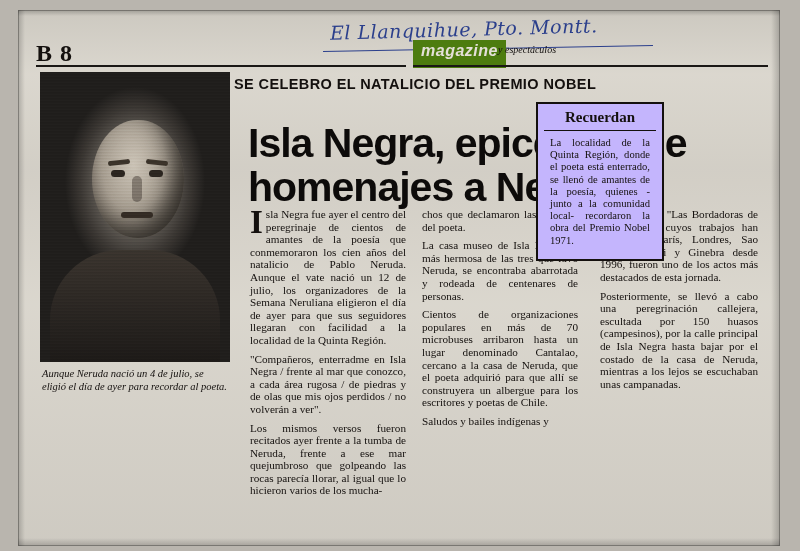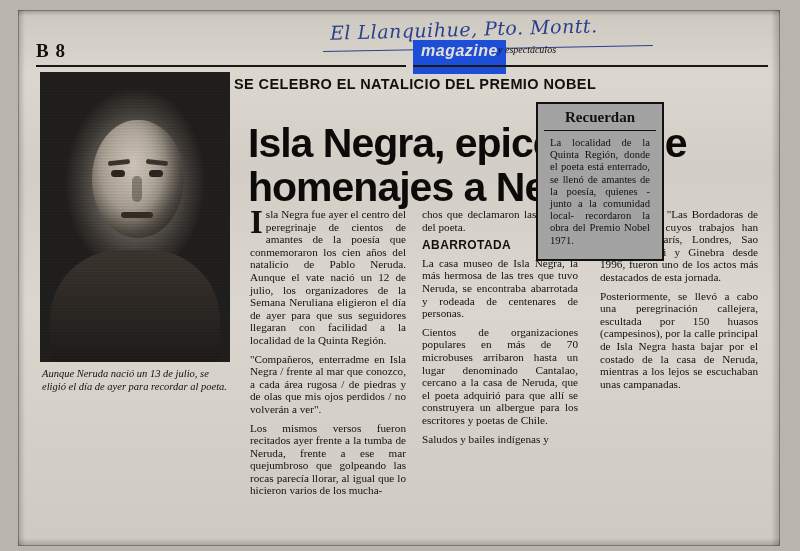--- a/index.html
+++ b/index.html
@@ -71,43 +71,43 @@
     top: 30px;
     width: 740px;
     height: 28px;
   }
   .page-marker {
     position: absolute;
     left: 8px;
     top: 0px;
     font-family: "Liberation Serif", serif;
     font-weight: bold;
-    font-size: 19px;
+    font-size: 24px;
     color: #14100e;
     letter-spacing: 1px;
   }
   .rule-left {
     position: absolute;
     left: 8px;
     top: 25px;
     width: 370px;
     height: 2px;
     background: #1a1715;
   }
   .magazine-logo {
     position: absolute;
     left: 385px;
     top: 0px;
-    background: #1d4ed8;
+    background: #4d7c0f;
     color: #e4e0d8;
     font-family: "Liberation Sans", sans-serif;
     font-weight: bold;
     font-style: italic;
     font-size: 16px;
-    padding: 2px 8px 14px 8px;
+    padding: 2px 8px 8px 8px;
     letter-spacing: 0.5px;
   }
   .magazine-sub {
     position: absolute;
     left: 470px;
     top: 4px;
     font-family: "Liberation Serif", serif;
     font-style: italic;
     font-size: 10px;
     color: #14100e;
@@ -275,21 +275,21 @@
     color: #14100e;
   }
 
   
   .recuerdan {
     position: absolute;
     left: 518px;
     top: 92px;
     width: 128px;
     border: 2px solid #14100e;
-    background: #a3a3a3;
+    background: #c4b5fd;
     padding: 4px 6px 6px 6px;
     box-sizing: border-box;
   }
   .recuerdan h3 {
     margin: 1px 0 4px 0;
     font-family: "Liberation Serif", serif;
     font-weight: bold;
     font-size: 15px;
     text-align: center;
     color: #14100e;
@@ -353,34 +353,33 @@
         <div class="face"></div>
         <div class="brow-l"></div>
         <div class="brow-r"></div>
         <div class="eye-l"></div>
         <div class="eye-r"></div>
         <div class="nose"></div>
         <div class="mouth"></div>
         <div class="body-dark"></div>
         <div class="photo-grain"></div>
       </div>
-      <div class="caption">Aunque Neruda nació un 13 de julio, se eligió el día de ayer para recordar al poeta.</div>
+      <div class="caption">Aunque Neruda nació un 4 de julio, se eligió el día de ayer para recordar al poeta.</div>
     </div>
 
     <div class="cols">
 
       <div class="col col1">
         <p class="dropcap-para">Isla Negra fue ayer el centro del peregrinaje de cientos de amantes de la poesía que conmemoraron los cien años del natalicio de Pablo Neruda. Aunque el vate nació un 12 de julio, los organizadores de la Semana Neruliana eligieron el día de ayer para que sus seguidores llegaran con facilidad a la localidad de la Quinta Región.</p>
         <p>"Compañeros, enterradme en Isla Negra / frente al mar que conozco, a cada área rugosa / de piedras y de olas que mis ojos perdidos / no volverán a ver".</p>
         <p>Los mismos versos fueron recitados ayer frente a la tumba de Neruda, frente a ese mar quejumbroso que golpeando las rocas parecía llorar, al igual que lo hicieron varios de los mucha-</p>
       </div>
 
       <div class="col col2">
         <p>chos que declamaron las palabras del poeta.</p>
-        <div class="subhead">ABARROTADA</div>
         <p>La casa museo de Isla Negra, la más hermosa de las tres que tuvo Neruda, se encontraba abarrotada y rodeada de centenares de personas.</p>
         <p>Cientos de organizaciones populares en más de 70 microbuses arribaron hasta un lugar denominado Cantalao, cercano a la casa de Neruda, que el poeta adquirió para que allí se construyera un albergue para los escritores y poetas de Chile.</p>
         <p>Saludos y bailes indígenas y</p>
       </div>
 
       <div class="col col3">
         <p>la muestra de "Las Bordadoras de Isla Negra", cuyos trabajos han llegado a París, Londres, Sao Paulo, Miami y Ginebra desde 1996, fueron uno de los actos más destacados de esta jornada.</p>
         <p>Posteriormente, se llevó a cabo una peregrinación callejera, escultada por 150 huasos (campesinos), por la calle principal de Isla Negra hasta bajar por el costado de la casa de Neruda, mientras a los lejos se escuchaban unas campanadas.</p>
       </div>
 

